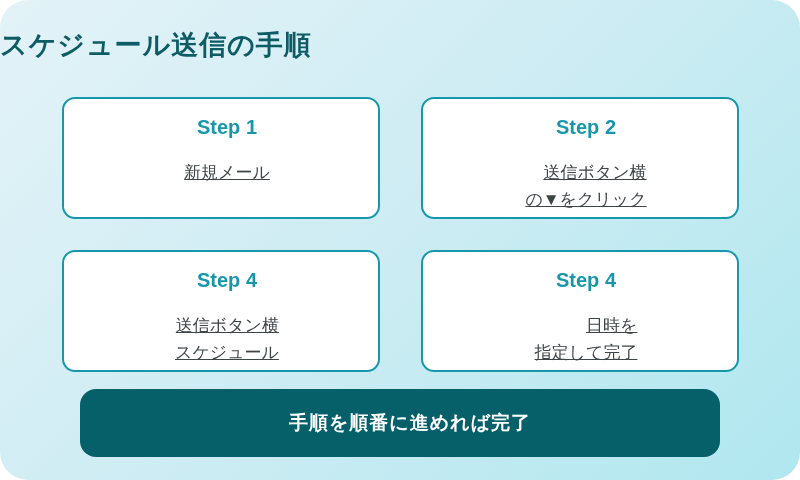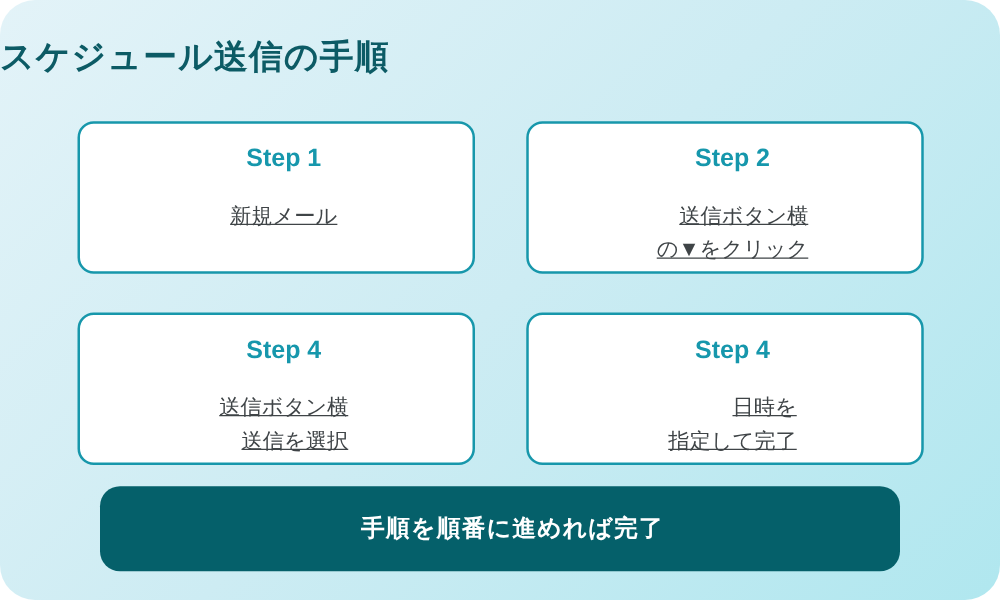--- a/index.html
+++ b/index.html
@@ -102,21 +102,21 @@
       <div class="step-description">
         <div>送信ボタン横</div>
         <div>の▼をクリック</div>
       </div>
     </div>
 
     <div class="step-card">
       <div class="step-label">Step 4</div>
       <div class="step-description">
         <div>送信ボタン横</div>
-        <div>送信を選択</div>
+        <div>スケジュール</div>
       </div>
     </div>
 
     <div class="step-card">
       <div class="step-label">Step 4</div>
       <div class="step-description">
         <div>日時を</div>
         <div>指定して完了</div>
       </div>
     </div>

